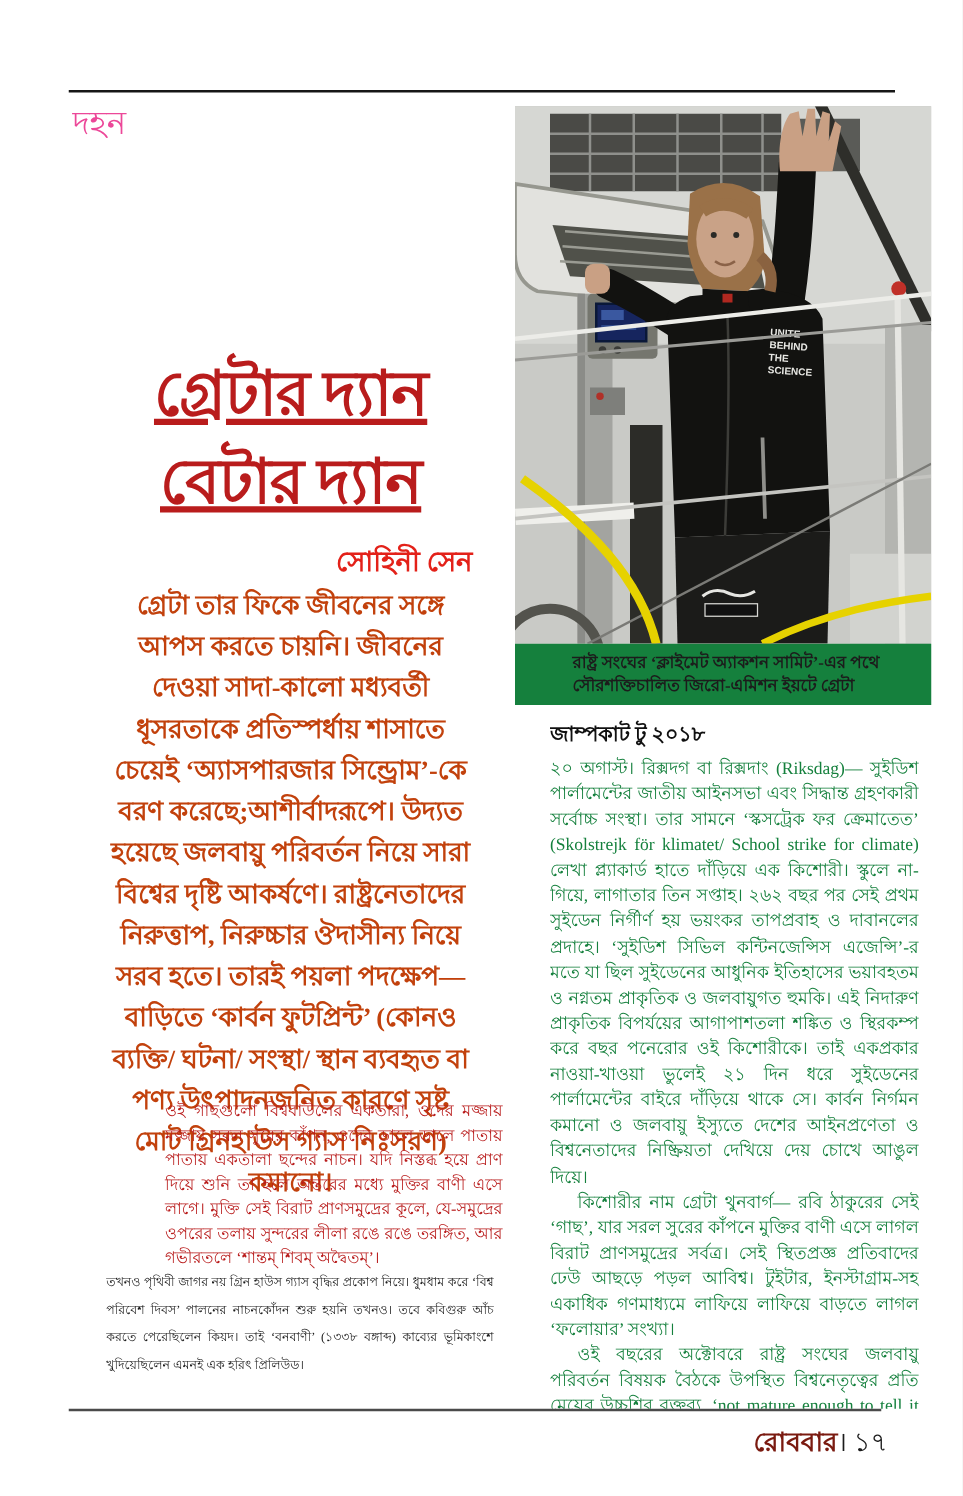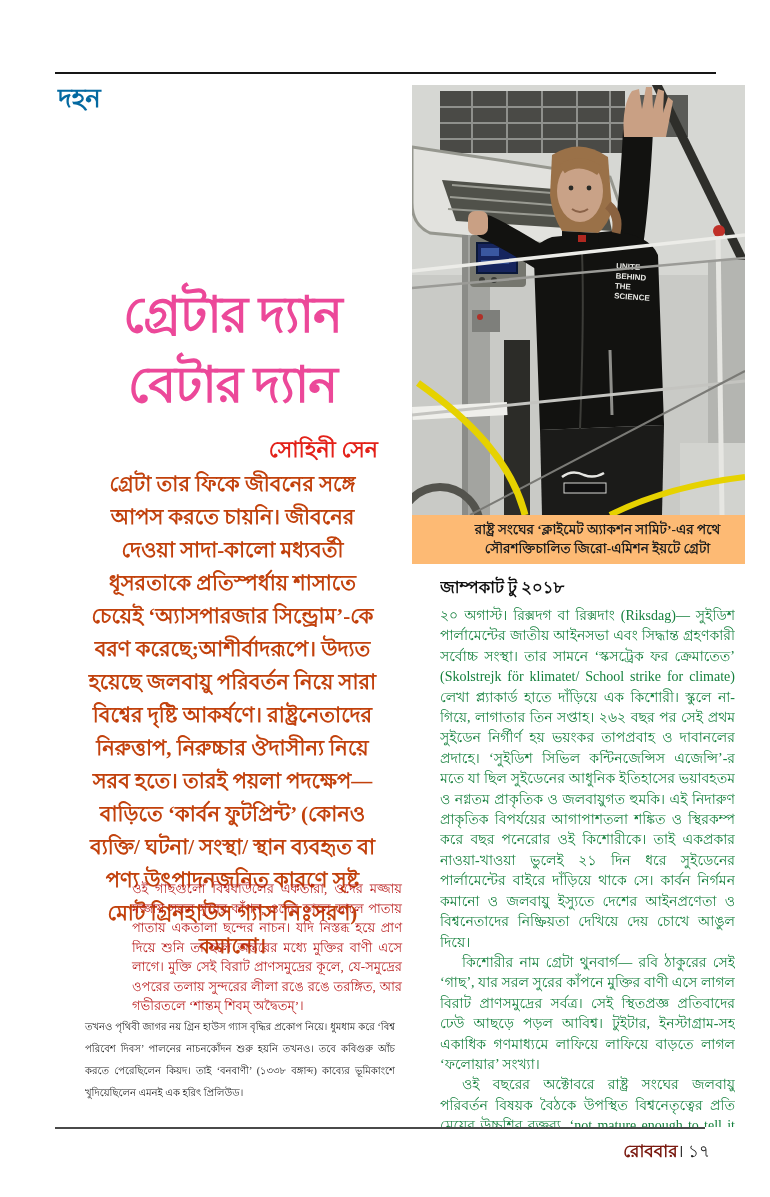--- a/index.html
+++ b/index.html
@@ -2,34 +2,34 @@
 <html><head>
 <meta charset="utf-8">
 <style>
   html,body{margin:0;padding:0;background:#efefed;}
   .page{
     position:relative;width:770px;height:1197px;background:#ffffff;
     margin:0 auto;overflow:hidden;
     font-family:"Liberation Serif","DejaVu Serif",serif;color:#141414;
   }
   .top-rule{position:absolute;left:55px;top:72px;width:661px;height:2px;background:#161616;}
-  .section-label{position:absolute;left:58px;top:78px;font-size:26px;font-weight:bold;color:#0369a1;}
+  .section-label{position:absolute;left:58px;top:78px;font-size:26px;font-weight:normal;color:#ec4899;}
 
   
   .photo{position:absolute;left:412px;top:85px;width:333px;height:430px;overflow:hidden;background:#c9cac6;}
   .caption{
     position:absolute;left:412px;top:515px;width:333px;box-sizing:border-box;
-    background:#fdba74;padding:5px 8px 6px 46px;text-align:center;
+    background:#15803d;padding:5px 8px 6px 46px;
     font-size:13.5px;font-weight:bold;line-height:19px;color:#1c1c1c;
   }
 
   
   .headline{
     position:absolute;left:85px;top:280px;width:295px;text-align:center;
-    font-size:50px;line-height:70px;font-weight:bold;color:#ec4899;letter-spacing:-1px;
+    font-size:50px;line-height:70px;font-weight:bold;color:#b91c1c;letter-spacing:-1px;text-decoration:underline;
   }
   .byline{
     position:absolute;left:85px;top:432px;width:293px;text-align:right;
     font-size:22px;font-weight:bold;color:#e32119;
   }
   .lead{
     position:absolute;left:85px;top:468px;width:295px;text-align:center;
     font-size:21px;line-height:33px;font-weight:bold;color:#c2410c;
   }
   .quote{
@@ -41,21 +41,21 @@
     font-size:10px;line-height:22px;color:#1b1b1b;
   }
 
   
   .right-col{position:absolute;left:410px;top:575px;width:295px;height:552px;overflow:hidden;margin-left:30px;}
   .subhead{margin:0 0 4px 0;font-size:16.5px;font-weight:bold;color:#101010;}
   .right-col p{margin:0;text-align:justify;font-size:14px;line-height:20.4px;color:#15803d;}
   .right-col p.indent{text-indent:22px;}
 
   .bottom-rule{position:absolute;left:55px;top:1127px;width:650px;height:2px;background:#4a4a4a;}
-  .footer{position:absolute;left:400px;top:1138px;width:310px;text-align:right;font-size:17px;color:#1b1b1b;}
+  .footer{position:absolute;left:400px;top:1138px;width:310px;text-align:right;font-size:21px;color:#1b1b1b;}
   .footer .pub{color:#7a1a10;font-weight:bold;}
 </style>
 </head>
 <body>
 
 <div class="page">
 
   <div class="top-rule"></div>
   <div class="section-label">দহন</div>
 

